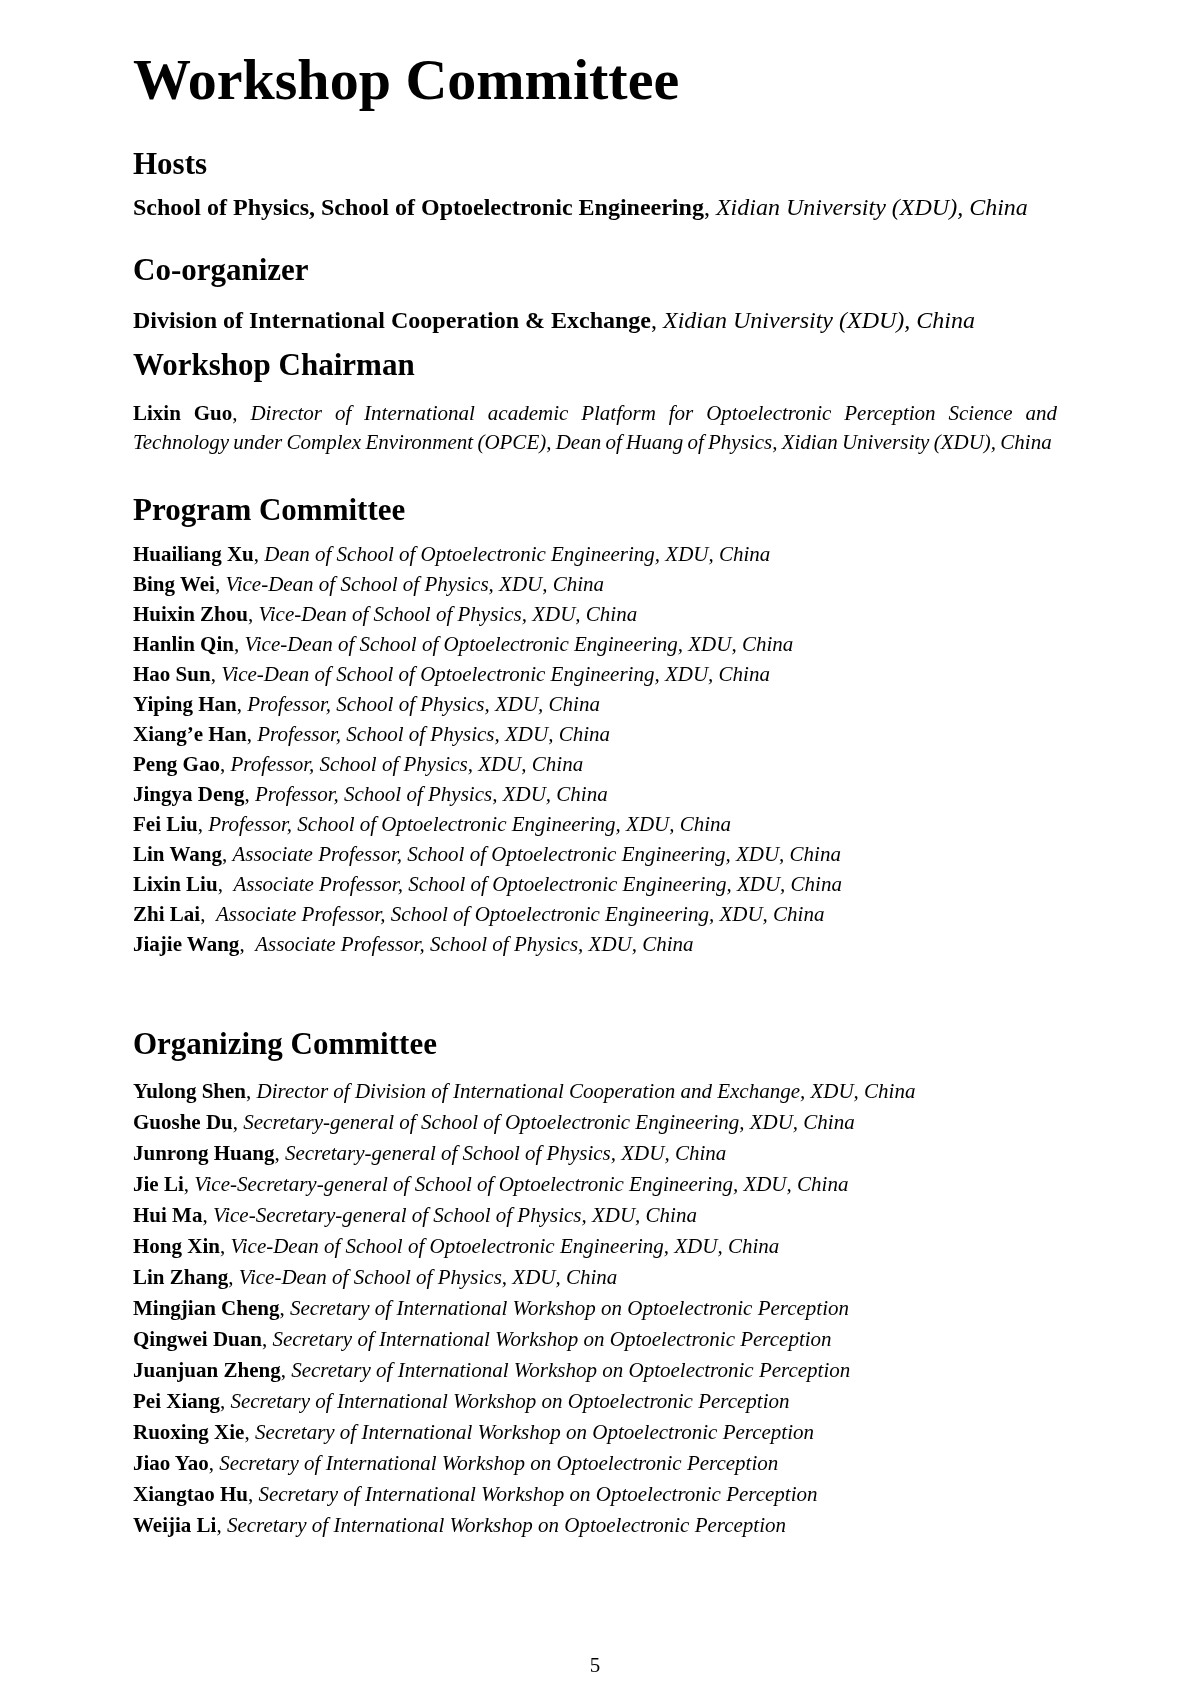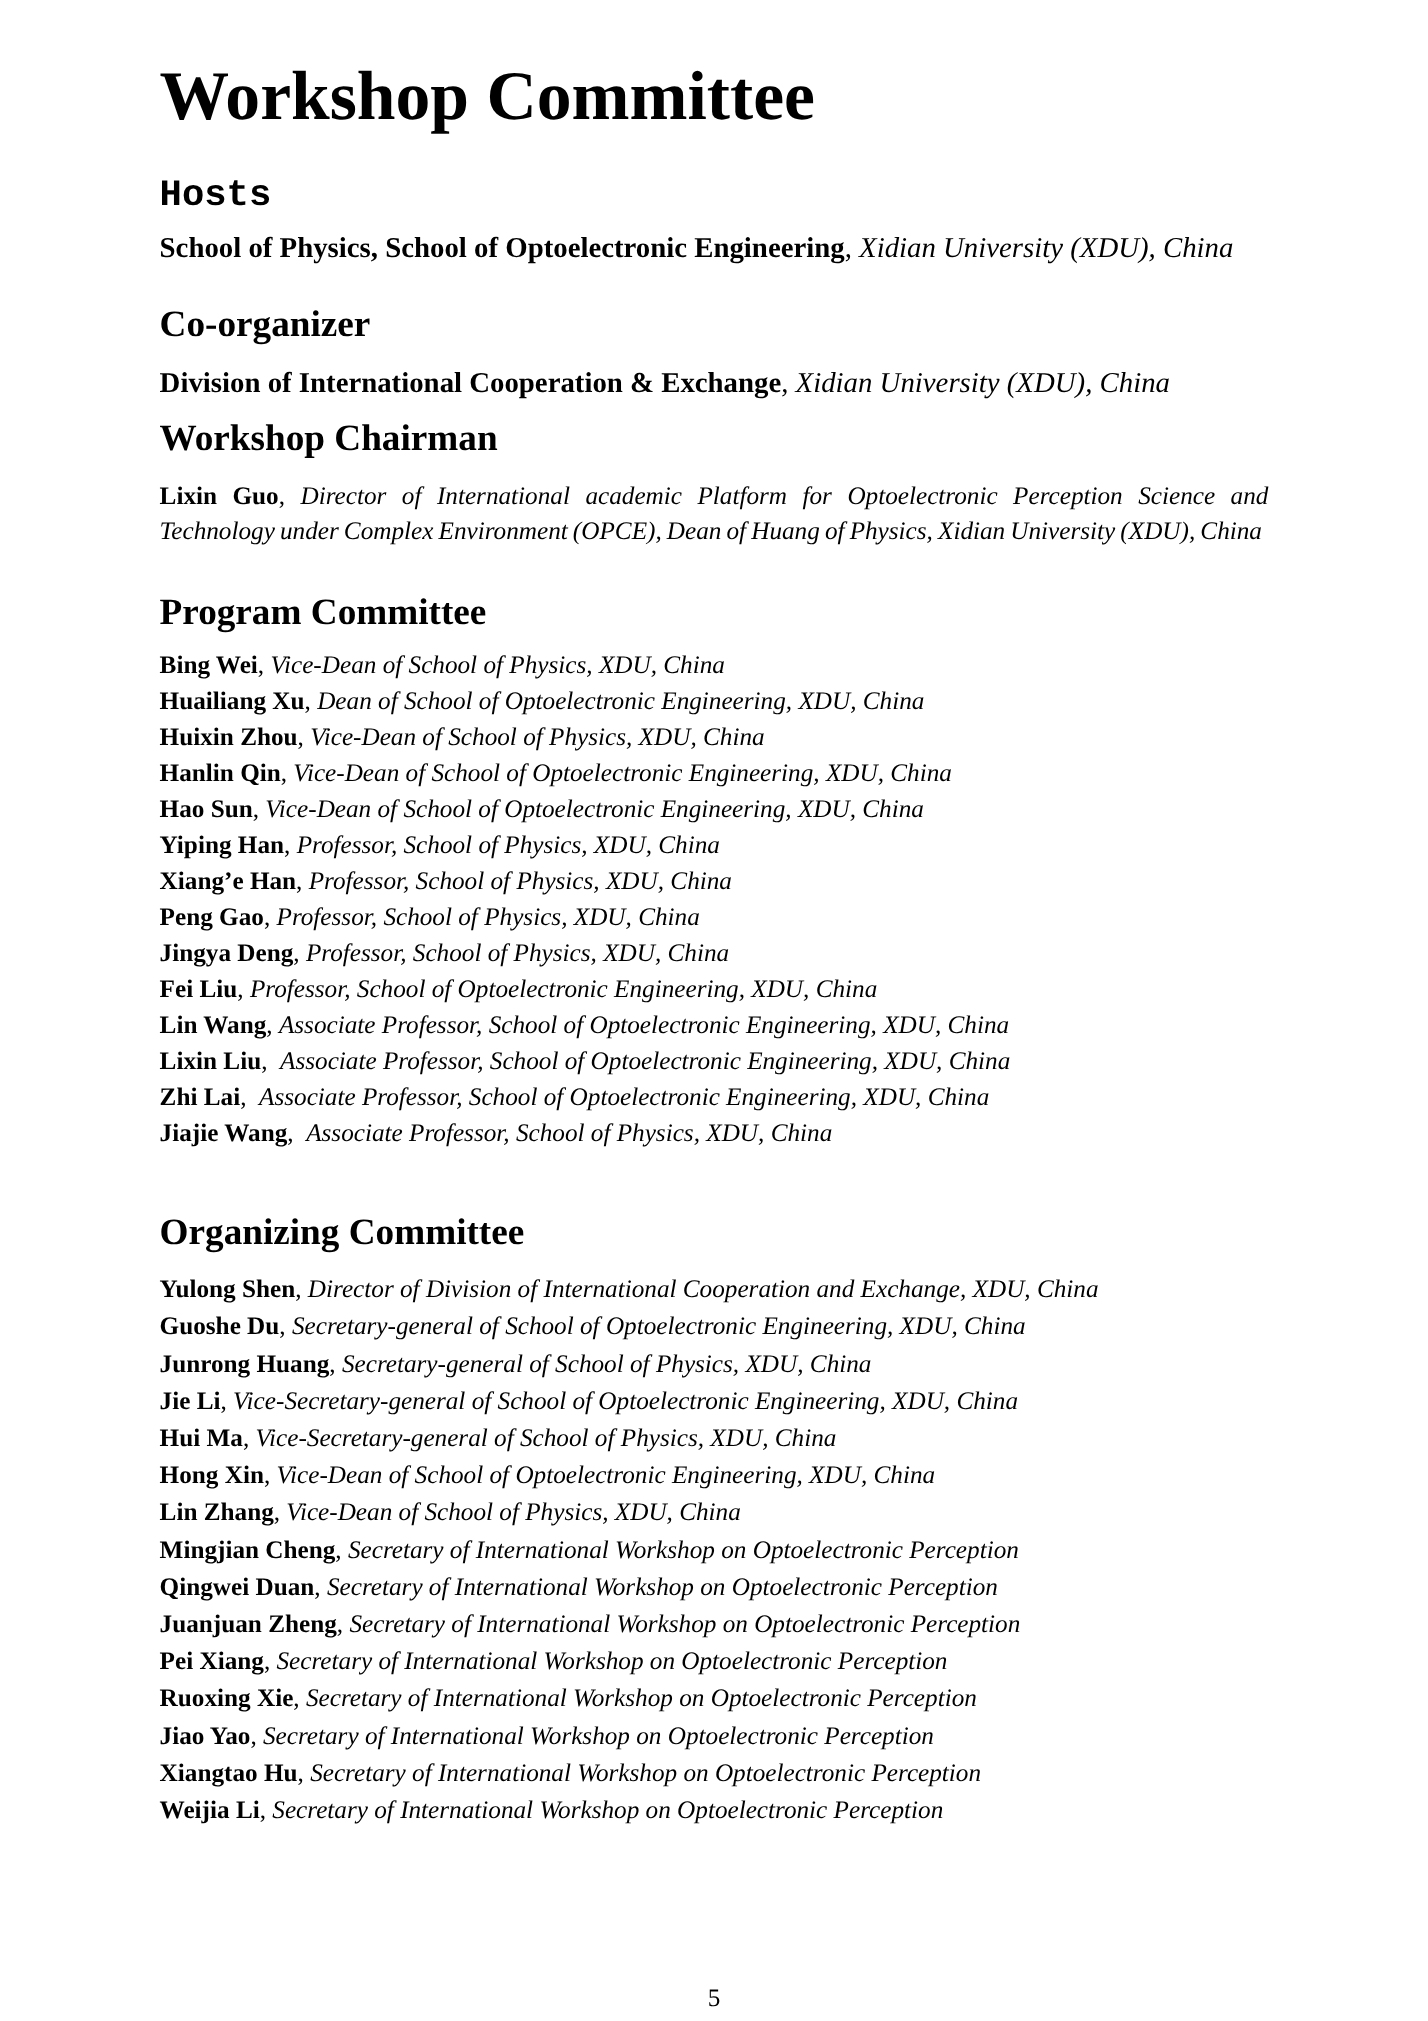--- a/index.html
+++ b/index.html
@@ -26,41 +26,41 @@
     font-weight:bold;
     margin:0;
   }
   ul.entries { list-style:none; margin:0; padding:0; }
   .entry { display:block; }
   .entry-name { font-weight:bold; }
   .entry-role { font-style:italic; }
   .sep { white-space:pre; }
 
   
-  #sec-hosts .section-heading { margin-top:35px;font-family:Liberation Mono, monospace; }
+  #sec-hosts .section-heading { margin-top:35px; }
   #sec-hosts .entries { margin-top:10px; }
   #sec-hosts .entry { font-size:24px; line-height:30px; }
 
   #sec-co-organizer .section-heading { margin-top:29px; }
   #sec-co-organizer .entries { margin-top:17px; }
   #sec-co-organizer .entry { font-size:24px; line-height:30px; }
 
   #sec-chairman .section-heading { margin-top:11px; }
   #sec-chairman .entries { margin-top:16px; }
   #sec-chairman .entry {
     font-size:21px; line-height:29px;
     text-align:justify;
     word-spacing:-1px;
   }
 
   #sec-program .section-heading { margin-top:34px; }
   #sec-program .entries { margin-top:11px; }
   #sec-program .entry { font-size:21px; line-height:30px; }
 
-  #sec-organizing .section-heading { margin-top:49px; }
+  #sec-organizing .section-heading { margin-top:66px; }
   #sec-organizing .entries { margin-top:14px; }
   #sec-organizing .entry { font-size:21px; line-height:31px; }
 
   .page-footer {
     position:absolute;
     top:1602px; left:0; right:0;
     text-align:center;
     font-size:21px;
     line-height:26px;
   }
@@ -89,22 +89,22 @@
   <section id="sec-chairman">
     <h2 class="section-heading">Workshop Chairman</h2>
     <ul class="entries">
         <li class="entry"><span class="entry-name">Lixin Guo</span><span class="sep">, </span><span class="entry-role">Director of International academic Platform for Optoelectronic Perception Science and Technology under Complex Environment (OPCE), Dean of Huang of Physics, Xidian University (XDU), China</span></li>
       </ul>
   </section>
 
   <section id="sec-program">
     <h2 class="section-heading">Program Committee</h2>
     <ul class="entries">
+        <li class="entry"><span class="entry-name">Huailiang Xu</span><span class="sep">, </span><span class="entry-role">Dean of School of Optoelectronic Engineering, XDU, China</span></li>
         <li class="entry"><span class="entry-name">Bing Wei</span><span class="sep">, </span><span class="entry-role">Vice-Dean of School of Physics, XDU, China</span></li>
-        <li class="entry"><span class="entry-name">Huailiang Xu</span><span class="sep">, </span><span class="entry-role">Dean of School of Optoelectronic Engineering, XDU, China</span></li>
         <li class="entry"><span class="entry-name">Huixin Zhou</span><span class="sep">, </span><span class="entry-role">Vice-Dean of School of Physics, XDU, China</span></li>
         <li class="entry"><span class="entry-name">Hanlin Qin</span><span class="sep">, </span><span class="entry-role">Vice-Dean of School of Optoelectronic Engineering, XDU, China</span></li>
         <li class="entry"><span class="entry-name">Hao Sun</span><span class="sep">, </span><span class="entry-role">Vice-Dean of School of Optoelectronic Engineering, XDU, China</span></li>
         <li class="entry"><span class="entry-name">Yiping Han</span><span class="sep">, </span><span class="entry-role">Professor, School of Physics, XDU, China</span></li>
         <li class="entry"><span class="entry-name">Xiang’e Han</span><span class="sep">, </span><span class="entry-role">Professor, School of Physics, XDU, China</span></li>
         <li class="entry"><span class="entry-name">Peng Gao</span><span class="sep">, </span><span class="entry-role">Professor, School of Physics, XDU, China</span></li>
         <li class="entry"><span class="entry-name">Jingya Deng</span><span class="sep">, </span><span class="entry-role">Professor, School of Physics, XDU, China</span></li>
         <li class="entry"><span class="entry-name">Fei Liu</span><span class="sep">, </span><span class="entry-role">Professor, School of Optoelectronic Engineering, XDU, China</span></li>
         <li class="entry"><span class="entry-name">Lin Wang</span><span class="sep">, </span><span class="entry-role">Associate Professor, School of Optoelectronic Engineering, XDU, China</span></li>
         <li class="entry"><span class="entry-name">Lixin Liu</span><span class="sep">, </span><span class="entry-role">Associate Professor, School of Optoelectronic Engineering, XDU, China</span></li>

